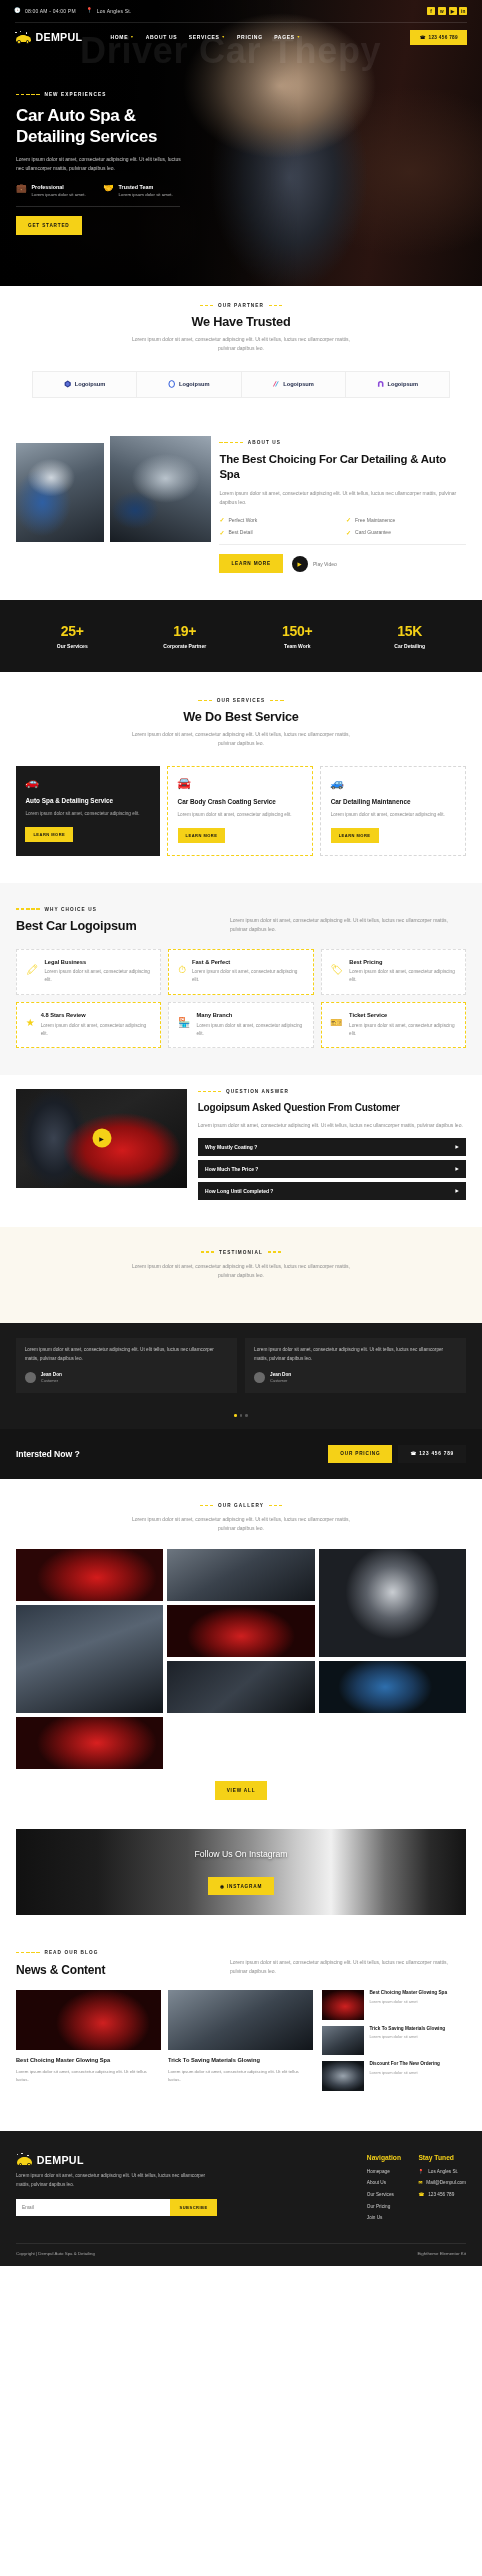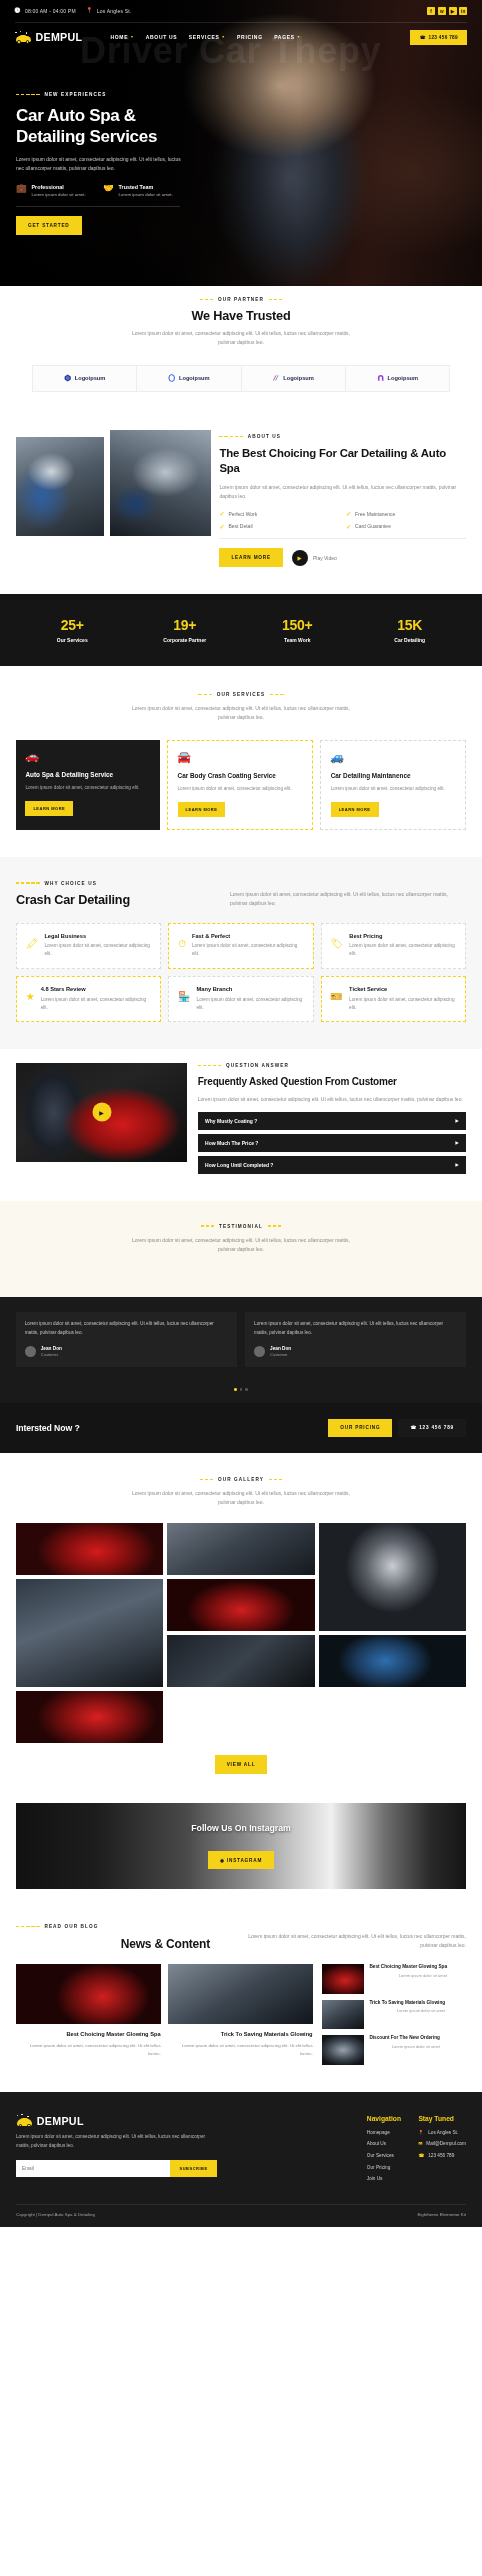--- a/index.html
+++ b/index.html
@@ -117,21 +117,21 @@
     font-size:4.7px; font-weight:800; letter-spacing:0.8px;
     padding:6.7px 12px; border:0; cursor:pointer; text-decoration:none;
   }
   .btn-dark {
     display:inline-block; background:#191919; color:#fff;
     font-size:4.7px; font-weight:800; letter-spacing:0.8px;
     padding:6.7px 12px; border:0; cursor:pointer; text-decoration:none;
   }
 
   
-  .partners { background:#fff; padding:11px 0 23px; text-align:center; }
+  .partners { background:#fff; padding:17px 0 23px; text-align:center; }
   .sec-title { font-size:12.7px; font-weight:800; color:#131313; letter-spacing:-0.2px; }
   .sec-p { font-size:5px; color:#8b8b8b; line-height:1.8; margin:6px auto 0; width:221px; }
   .logo-row {
     display:flex; margin:17.4px 32px 0; border:0.7px solid #ededed; background:#fcfcfc;
   }
   .logo-cell {
     flex:1; display:flex; align-items:center; justify-content:center; gap:3.4px;
     padding:8.7px 0; border-right:0.7px solid #ededed;
   }
   .logo-cell:last-child { border-right:0; }
@@ -253,24 +253,24 @@
   .r1 { grid-row:span 1; } .r2 { grid-row:span 2; }
   .work-more { text-align:center; margin-top:12px; }
 
   
   .insta-sec { background:#fff; padding:5.4px 16px 23px; }
   .insta {
     height:86px; position:relative; overflow:hidden;
     display:flex; align-items:center; justify-content:center; flex-direction:column;
     background:linear-gradient(90deg,#111 0%,#1d1d1d 18%,#4a4a4a 38%,#8f8f8f 52%,#c9c9c9 62%,#f0f0f0 70%,#6e6e6e 82%,#2a2a2a 92%,#141414 100%);
   }
-  .insta h3 { color:#fff; font-size:8.7px; font-weight:700; margin-bottom:18px; text-shadow:0 0.7px 2.7px rgba(0,0,0,.6); }
-
-  
-  .blog { background:#fff; padding:12px 16px 27px;text-align:right; }
+  .insta h3 { color:#fff; font-size:8.7px; font-weight:400; margin-bottom:18px; text-shadow:0 0.7px 2.7px rgba(0,0,0,.6); }
+
+  
+  .blog { background:#fff; padding:12px 16px 40px; }
   .blog-head { display:flex; gap:20px; align-items:flex-start; margin-bottom:13.4px; }
   .blog-head .l { width:194px; }
   .blog-h2 { font-size:12px; font-weight:800; color:#131313; margin-top:5.4px; letter-spacing:-0.2px; }
   .blog-head .r { flex:1; font-size:5px; color:#8b8b8b; line-height:1.85; padding-top:8px; }
   .blog-main { display:flex; gap:9.4px; }
   .bcols { flex:1; display:flex; gap:7.4px; }
   .bcard { flex:1; }
   .bimg { height:60px; background:#2b2b2b; margin-bottom:6px; }
   .bt { font-size:5.7px; font-weight:800; color:#131313; line-height:1.42; margin-bottom:4px; }
   .bd { font-size:4.4px; color:#8b8b8b; line-height:1.75; }
@@ -536,20 +536,21 @@
             <i></i>
             <i></i>
           </span>
         <span>OUR SERVICES</span>
         <span class="dashes">
             <i></i>
             <i></i>
             <i></i>
           </span>
       </div>
+      <h2 class="sec-title">We Do Best Service</h2>
       <p class="sec-p">Lorem ipsum dolor sit amet, consectetur adipiscing elit. Ut elit tellus, luctus nec ullamcorper mattis, pulvinar dapibus leo.</p>
     </div>
     <div class="svc-row">
       <div class="svc dark">
         <div class="svc-ic">🚗</div>
         <div class="svc-t">Auto Spa &amp; Detailing Service</div>
         <div class="svc-d">Lorem ipsum dolor sit amet, consectetur adipiscing elit.</div>
         <button class="btn-sm">LEARN MORE</button>
       </div>
       <div class="svc dash-y">
@@ -573,21 +574,21 @@
         <div class="eyebrow dark">
           <span class="dashes">
               <i></i>
               <i></i>
               <i></i>
               <i></i>
               <i></i>
             </span>
           <span>WHY CHOICE US</span>
         </div>
-        <h2 class="why-h2">Crash Car Detailing</h2>
+        <h2 class="why-h2">Best Car Logoipsum</h2>
       </div>
       <div class="r">Lorem ipsum dolor sit amet, consectetur adipiscing elit. Ut elit tellus, luctus nec ullamcorper mattis, pulvinar dapibus leo.</div>
     </div>
     <div class="why-grid">
       <div class="why-card dashed-g">
         <span class="why-ic">🖍</span>
         <span>
             <span class="why-t" style="display:block">Legal Business</span>
         <span class="why-d" style="display:block">Lorem ipsum dolor sit amet, consectetur adipiscing elit.</span>
           </span>
@@ -642,21 +643,21 @@
       <div class="eyebrow dark">
         <span class="dashes">
             <i></i>
             <i></i>
             <i></i>
             <i></i>
             <i></i>
           </span>
         <span>QUESTION ANSWER</span>
       </div>
-      <h2 class="faq-h2">Frequently Asked Question From Customer</h2>
+      <h2 class="faq-h2">Logoipsum Asked Question From Customer</h2>
       <p class="faq-p">Lorem ipsum dolor sit amet, consectetur adipiscing elit. Ut elit tellus, luctus nec ullamcorper mattis, pulvinar dapibus leo.</p>
       <div class="acc">
         <span>Why Mustly Coating ?</span>
         <span class="ar">▶</span>
       </div>
       <div class="acc">
         <span>How Much The Price ?</span>
         <span class="ar">▶</span>
       </div>
       <div class="acc">

